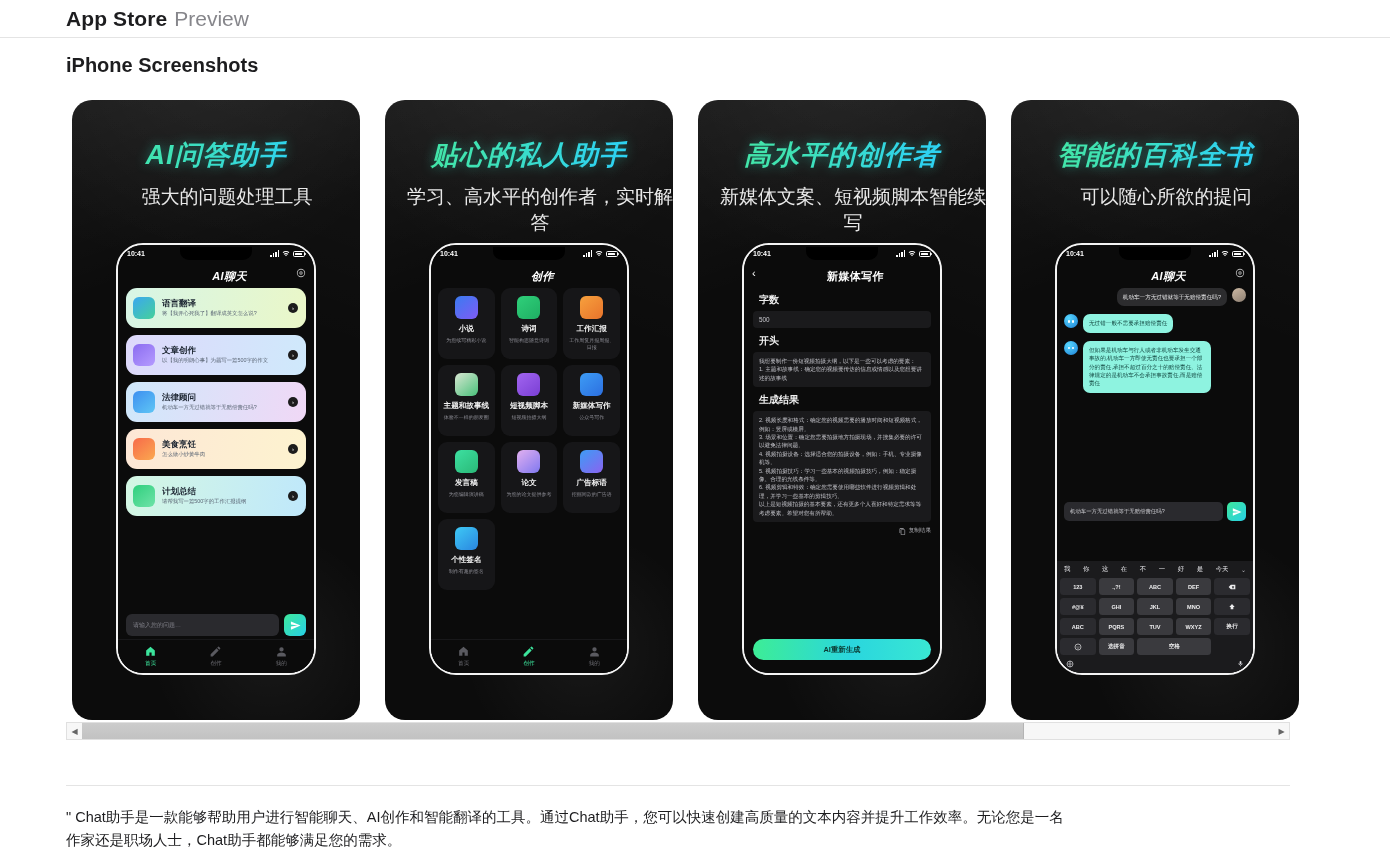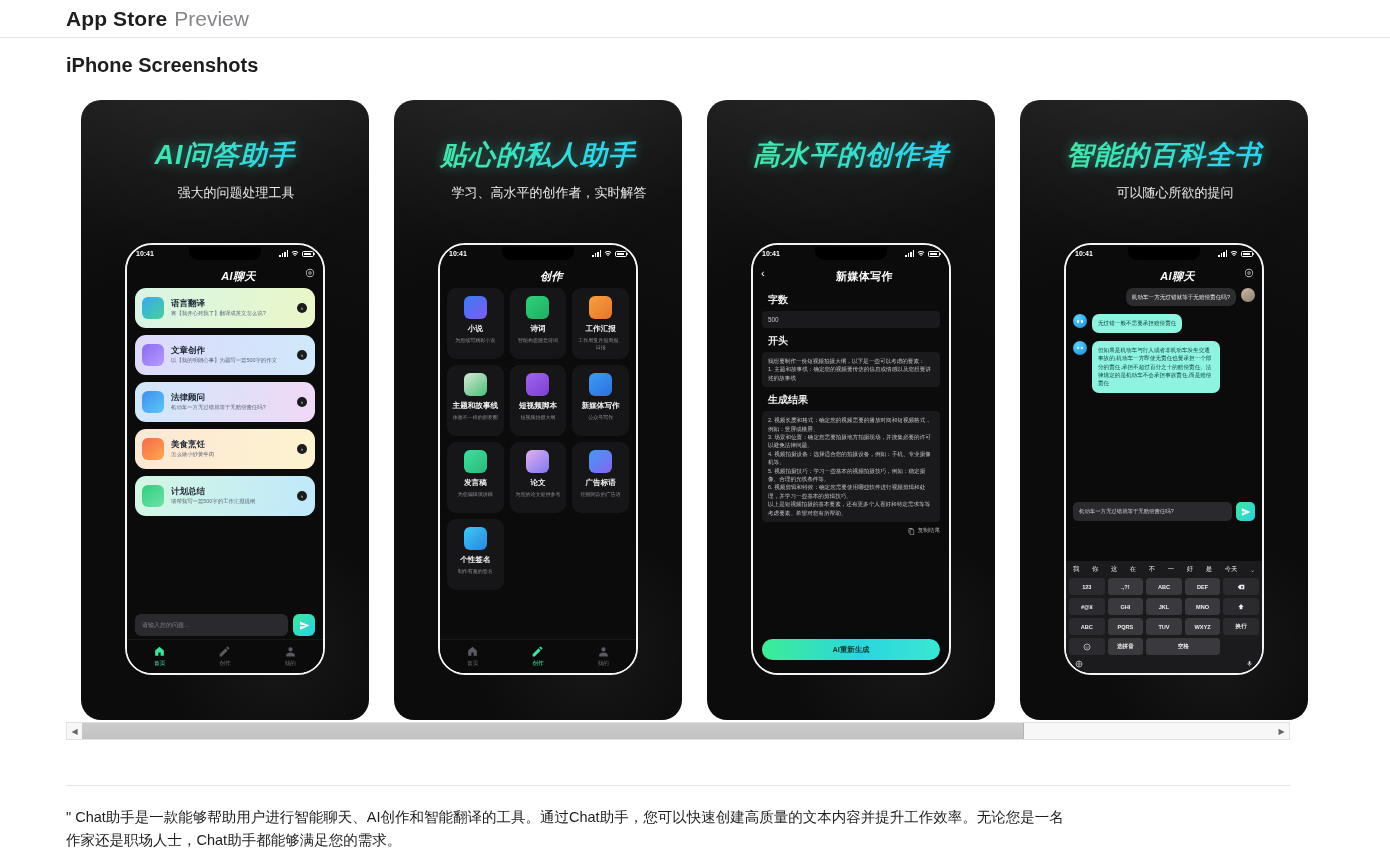--- a/index.html
+++ b/index.html
@@ -21,21 +21,21 @@
   .topbar .brand { font-size: 21px; font-weight: bold; color: #1d1d1f; letter-spacing: .1px; }
   .topbar .preview { font-size: 21px; font-weight: 400; color: #86868b; margin-left: 7px; }
 
   .section-title {
     padding: 16px 0 0 66px;
     font-size: 20px; font-weight: bold; color: #1d1d1f;
   }
 
   
   .shots {
-    position: absolute; top: 100px; left: 81px;
+    position: absolute; top: 100px; left: 72px;
     width: 1224px; height: 620px;
     display: flex; gap: 25px;
   }
   .shot {
     width: 288px; height: 620px;
     border-radius: 20px;
     background: #0c0c0c;
     position: relative; overflow: hidden;
     flex: 0 0 auto;
   }
@@ -61,21 +61,21 @@
     font-style: italic;
     letter-spacing: 1px;
     background: linear-gradient(100deg, #46e89b 0%, #3fe2b6 35%, #2fd3ee 75%, #29cdf6 100%);
     -webkit-background-clip: text; background-clip: text;
     color: transparent; -webkit-text-fill-color: transparent;
     filter: drop-shadow(0 0 6px rgba(45,220,190,.45));
   }
   .shot-sub {
     position: relative; z-index: 3;
     margin-top: 11px; text-align: center;
-    font-size: 13px; color: #e9e9e9; font-weight: 500; padding-left: 22px;
+    font-size: 19px; color: #e9e9e9; font-weight: 500; padding-left: 22px;
   }
 
   
   .phone {
     position: absolute; z-index: 3;
     left: 50%; transform: translateX(-50%);
     top: 143px;
     width: 200px; height: 432px;
     border-radius: 27px;
     background: #0a0a0a;
@@ -499,20 +499,21 @@
                 </svg>
               <span class="tl">我的</span>
             </div>
           </div>
         </div>
       </div>
     </div>
 
     <div class="shot">
       <div class="shot-title">高水平的创作者</div>
+      <div class="shot-sub">新媒体文案、短视频脚本智能续写</div>
 
       <div class="phone">
         <div class="phone-inner">
           <div class="notch"></div>
           <div class="statusbar">
             <span class="clk">10:41</span>
             <span class="sbicons">
               <span class="bars">
                   <i></i>
                   <i></i>

